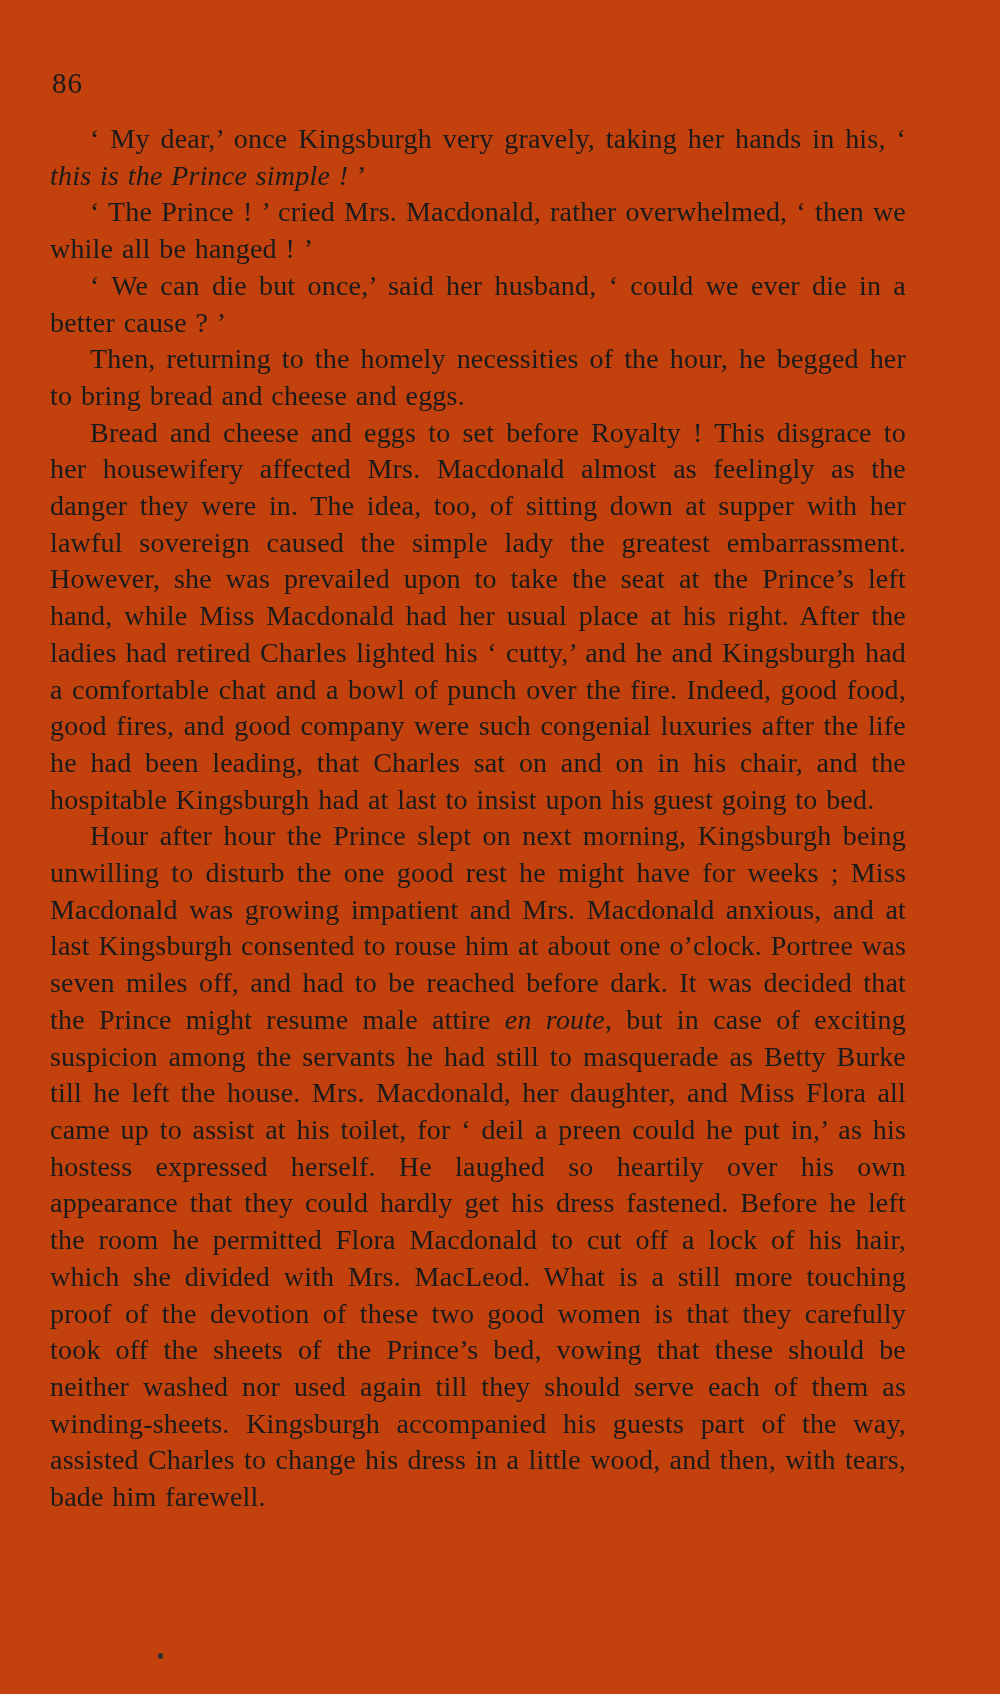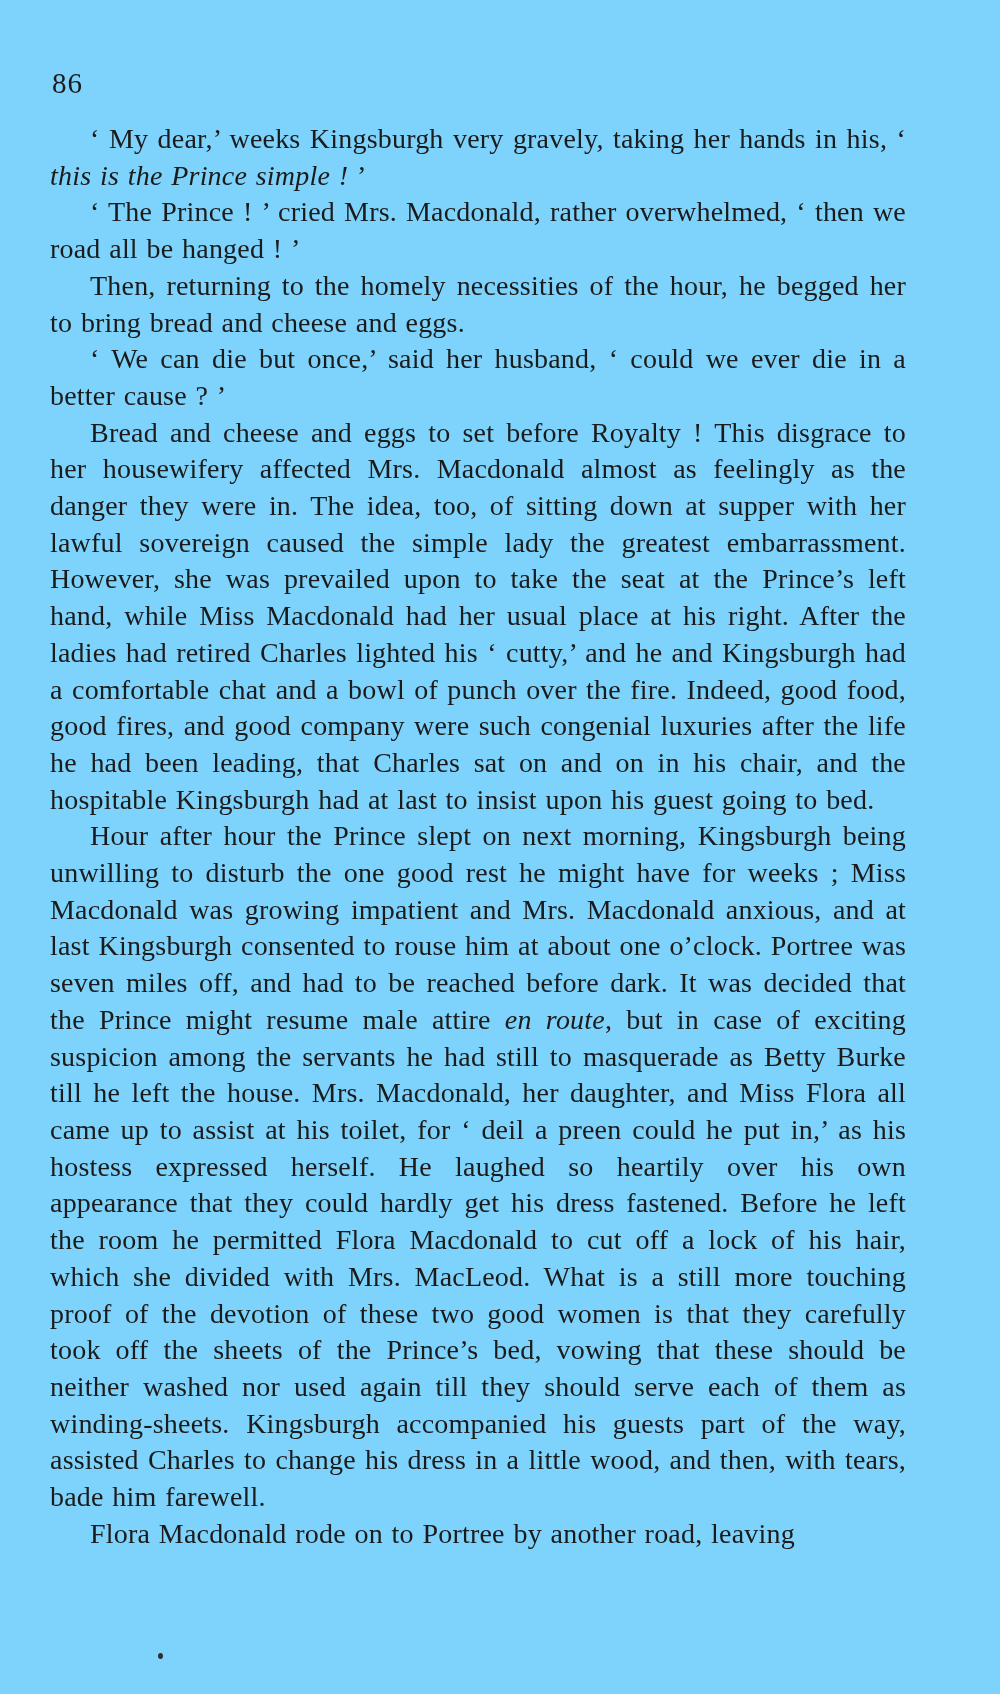--- a/index.html
+++ b/index.html
@@ -4,21 +4,21 @@
 <style>
   html, body {
     margin: 0;
     padding: 0;
     background: #ffffff;
   }
   .page {
     position: relative;
     width: 1000px;
     height: 1694px;
-    background: #7dd3fc;
+    background: #c2410c;
     overflow: hidden;
     font-family: "Liberation Serif", serif;
     color: #1b1b1b;
   }
   .running-head {
     position: absolute;
     top: 64px;
     left: 50px;
     width: 856px;
     text-align: center;
@@ -70,24 +70,23 @@
 </head>
 <body>
 
 <div class="page">
 
   <header class="running-head">
     <span class="pagenum">86</span>
   </header>
 
   <main class="text-block">
-      <p class="para"><span>‘ My dear,’ weeks Kingsburgh very gravely, taking her hands in his, ‘ </span><span class="it">this is the Prince simple !</span><span> ’</span></p>
-      <p class="para"><span>‘ The Prince ! ’ cried Mrs. Macdonald, rather overwhelmed, ‘ then we road all be hanged ! ’</span></p>
+      <p class="para"><span>‘ My dear,’ once Kingsburgh very gravely, taking her hands in his, ‘ </span><span class="it">this is the Prince simple !</span><span> ’</span></p>
+      <p class="para"><span>‘ The Prince ! ’ cried Mrs. Macdonald, rather overwhelmed, ‘ then we while all be hanged ! ’</span></p>
+      <p class="para"><span>‘ We can die but once,’ said her husband, ‘ could we ever die in a better cause ? ’</span></p>
       <p class="para"><span>Then, returning to the homely necessities of the hour, he begged her to bring bread and cheese and eggs.</span></p>
-      <p class="para"><span>‘ We can die but once,’ said her husband, ‘ could we ever die in a better cause ? ’</span></p>
       <p class="para"><span>Bread and cheese and eggs to set before Royalty !  This disgrace to her housewifery affected Mrs. Macdonald almost as feelingly as the danger they were in.  The idea, too, of sitting down at supper with her lawful sovereign caused the simple lady the greatest embarrassment.  However, she was prevailed upon to take the seat at the Prince’s left hand, while Miss Macdonald had her usual place at his right.  After the ladies had retired Charles lighted his ‘ cutty,’ and he and Kingsburgh had a comfortable chat and a bowl of punch over the fire.  Indeed, good food, good fires, and good company were such congenial luxuries after the life he had been leading, that Charles sat on and on in his chair, and the hospitable Kingsburgh had at last to insist upon his guest going to bed.</span></p>
       <p class="para"><span>Hour after hour the Prince slept on next morning, Kingsburgh being unwilling to disturb the one good rest he might have for weeks ; Miss Macdonald was growing impatient and Mrs. Macdonald anxious, and at last Kingsburgh consented to rouse him at about one o’clock.  Portree was seven miles off, and had to be reached before dark.  It was decided that the Prince might resume male attire </span><span class="it">en route</span><span>, but in case of exciting suspicion among the servants he had still to masquerade as Betty Burke till he left the house. Mrs. Macdonald, her daughter, and Miss Flora all came up to assist at his toilet, for ‘ deil a preen could he put in,’ as his hostess expressed herself.  He laughed so heartily over his own appearance that they could hardly get his dress fastened.  Before he left the room he permitted Flora Macdonald to cut off a lock of his hair, which she divided with Mrs. MacLeod.  What is a still more touching proof of the devotion of these two good women is that they carefully took off the sheets of the Prince’s bed, vowing that these should be neither washed nor used again till they should serve each of them as winding-sheets.  Kingsburgh accompanied his guests part of the way, assisted Charles to change his dress in a little wood, and then, with tears, bade him farewell.</span></p>
-      <p class="para"><span>Flora Macdonald rode on to Portree by another road, leaving</span></p>
     </main>
 
   <div class="speck"></div>
 
 </div>
 
 </body></html>

